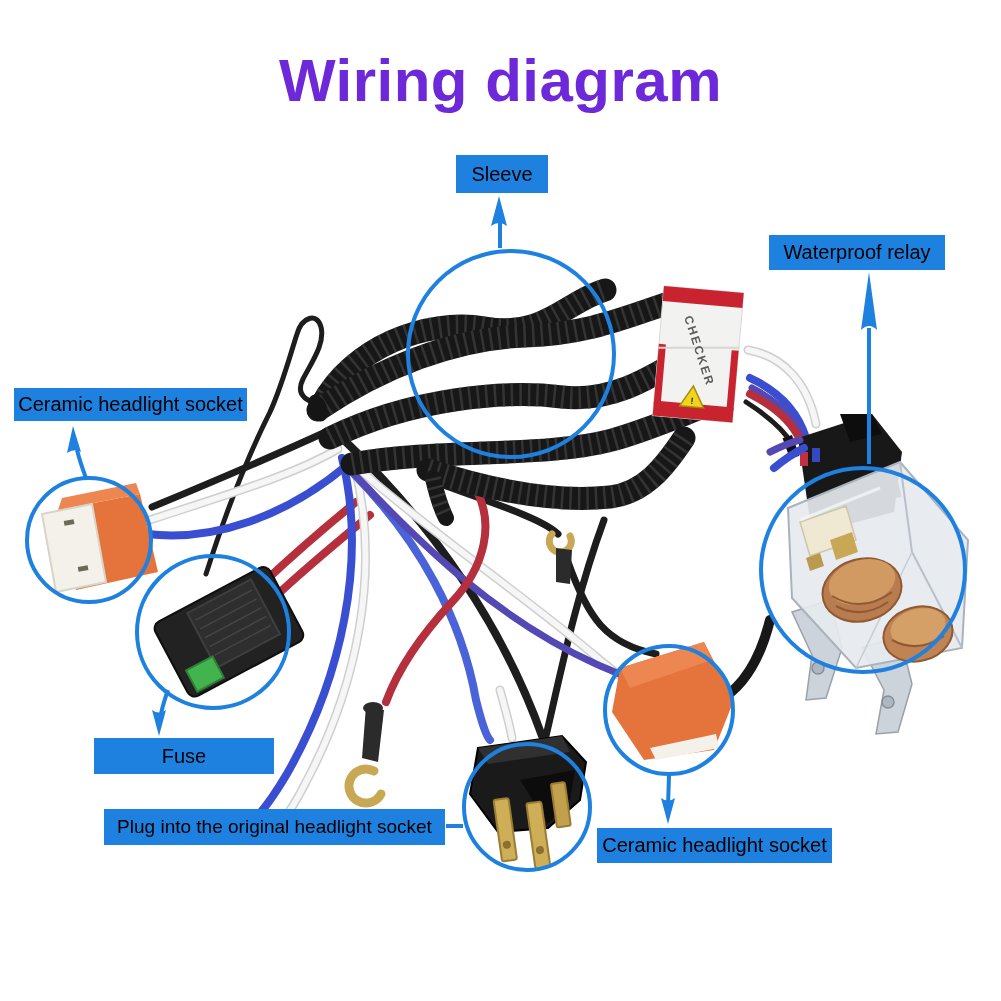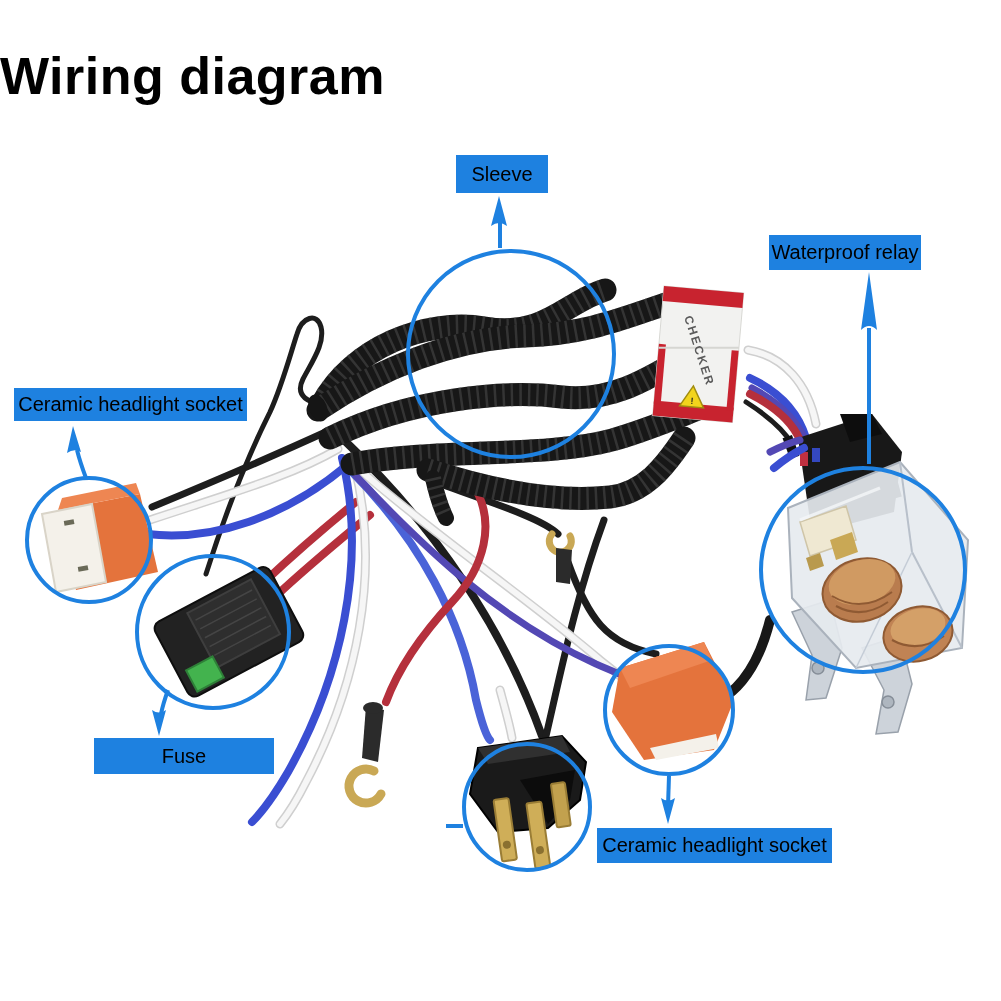--- a/index.html
+++ b/index.html
@@ -6,22 +6,22 @@
     --annotation-blue:#1e81e0; --tag-red:#c8232f; --warning-yellow:#f2d41c;
     --socket-orange:#e4733c; --socket-ceramic-white:#f4f1ea; --tube-black:#171717;
     --wire-red:#b5303c; --wire-blue:#3a4ed2; --wire-blue2:#4a63d8; --wire-purple:#5348b4;
     --wire-white:#f2f2f2; --wire-black:#1d1d1d; --brass:#c9a855;
     --relay-body-gray:#e6eaef; --fuse-black:#222222; --fuse-green:#43b34e;
   }
   html,body{margin:0;padding:0}
   body{width:1001px;height:1001px;position:relative;background:#ffffff;
        font-family:"Liberation Sans",sans-serif;overflow:hidden}
   .stage{position:absolute;inset:0}
-  .title{position:absolute;left:0;top:46px;width:100%;
-         font-size:52px;font-weight:bold;color:#000000;letter-spacing:0.5px}
+  .title{position:absolute;left:0;top:46px;width:100%;text-align:center;
+         font-size:60px;font-weight:bold;color:#6d28d9;letter-spacing:0.5px}
   .label{position:absolute;background:var(--annotation-blue);color:#000000;
          display:flex;align-items:center;justify-content:center;
          font-size:20px;white-space:nowrap;z-index:5}
   .label--long{font-size:19px}
   svg{position:absolute;left:0;top:0;z-index:2}
   .tube{stroke:var(--tube-black);stroke-width:23;fill:none;stroke-linecap:round}
   .tube-thin{stroke:var(--tube-black);stroke-width:16;fill:none;stroke-linecap:round}
   .ribs{stroke:#4c4c4c;stroke-width:23;fill:none;stroke-dasharray:2.5 6;opacity:.55}
   .ribs-thin{stroke:#4c4c4c;stroke-width:16;fill:none;stroke-dasharray:2.5 6;opacity:.55}
   .wire{fill:none;stroke-linecap:round}
@@ -233,17 +233,18 @@
         <line class="ann" x1="446" y1="826" x2="463" y2="826"></line>
       </g>
       <g>
         <line class="ann" x1="669" y1="776" x2="668" y2="806"></line>
         <path class="ann-fill" d="M 668,824 L 661,798 Q 668,803 675,798 Z"></path>
       </g>
     </g>
   </svg>
 
   <div class="label" style="left:456px;top:155px;width:92px;height:38px">Sleeve</div>
-  <div class="label" style="left:769px;top:235px;width:152px;height:35px">Waterproof relay</div>
+  <div class="label" style="left:769px;top:235px;width:176px;height:35px">Waterproof relay</div>
   <div class="label" style="left:14px;top:388px;width:233px;height:33px">Ceramic headlight socket</div>
   <div class="label" style="left:94px;top:738px;width:180px;height:36px">Fuse</div>
+  <div class="label label--long" style="left:104px;top:809px;width:341px;height:36px">Plug into the original headlight socket</div>
   <div class="label" style="left:597px;top:828px;width:235px;height:35px">Ceramic headlight socket</div>
 </div>
 
 </body></html>

